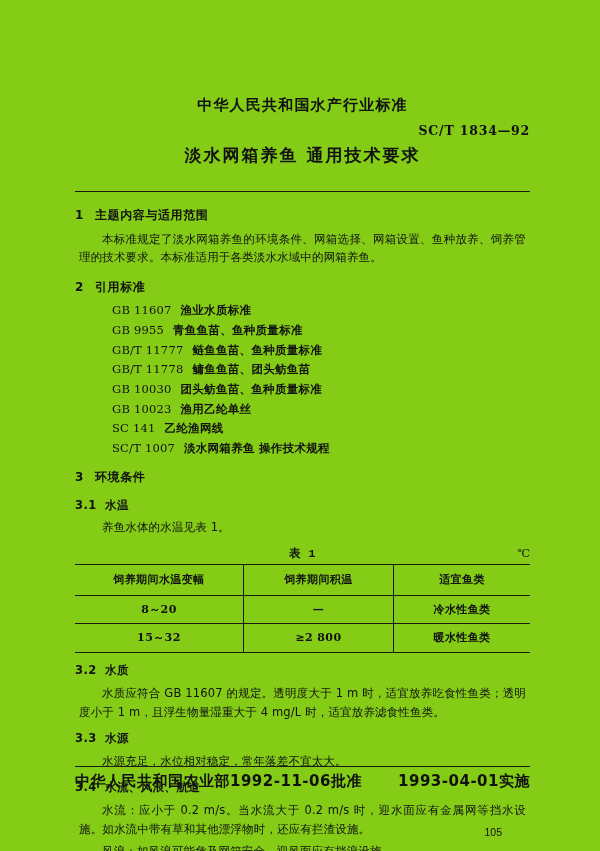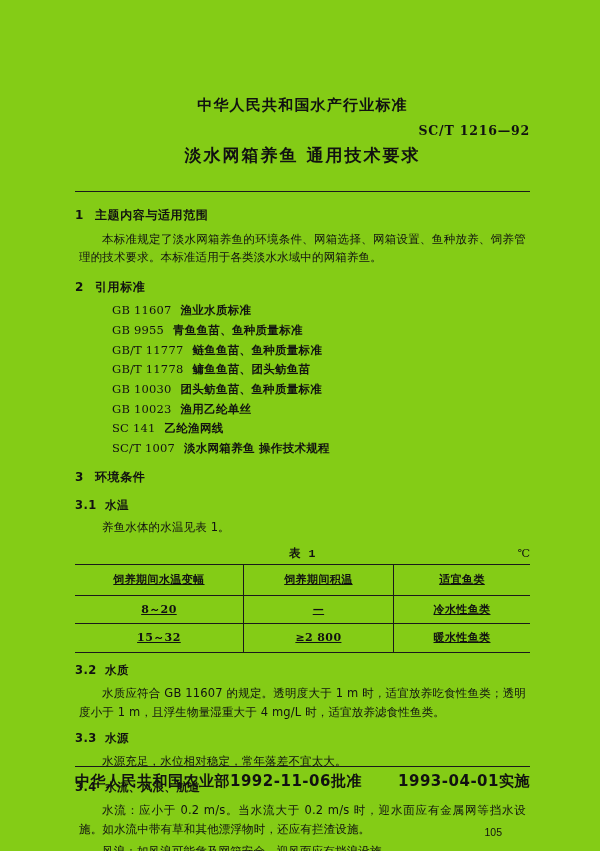--- a/index.html
+++ b/index.html
@@ -140,21 +140,20 @@
     right: 0;
     top: 0;
     font-size: 11px;
     font-family: "DejaVu Serif", "Liberation Serif", serif;
   }
   table.t1 {
     width: 100%;
     border-collapse: collapse;
     font-size: 11px;
     margin-top: 2px;
-    text-decoration: underline;
   }
   table.t1 th,
   table.t1 td {
     text-align: center;
     padding: 5px 2px;
     font-weight: bold;
     letter-spacing: 0.4px;
     border-top: 1.1px solid #1a1a1a;
     border-bottom: 1.1px solid #1a1a1a;
   }
@@ -212,21 +211,21 @@
 <body>
 
 <div class="page">
 
   <div class="content">
 
     <div class="masthead">
       <div class="org-line">中华人民共和国水产行业标准</div>
 
       <div class="std-no-row">
-        <div class="std-no">SC/T 1216—92</div>
+        <div class="std-no">SC/T 1834—92</div>
       </div>
 
       <div class="doc-title">淡水网箱养鱼  通用技术要求</div>
 
       <hr class="rule-main">
     </div>
 
     <div class="body">
 
       <div class="h1">

